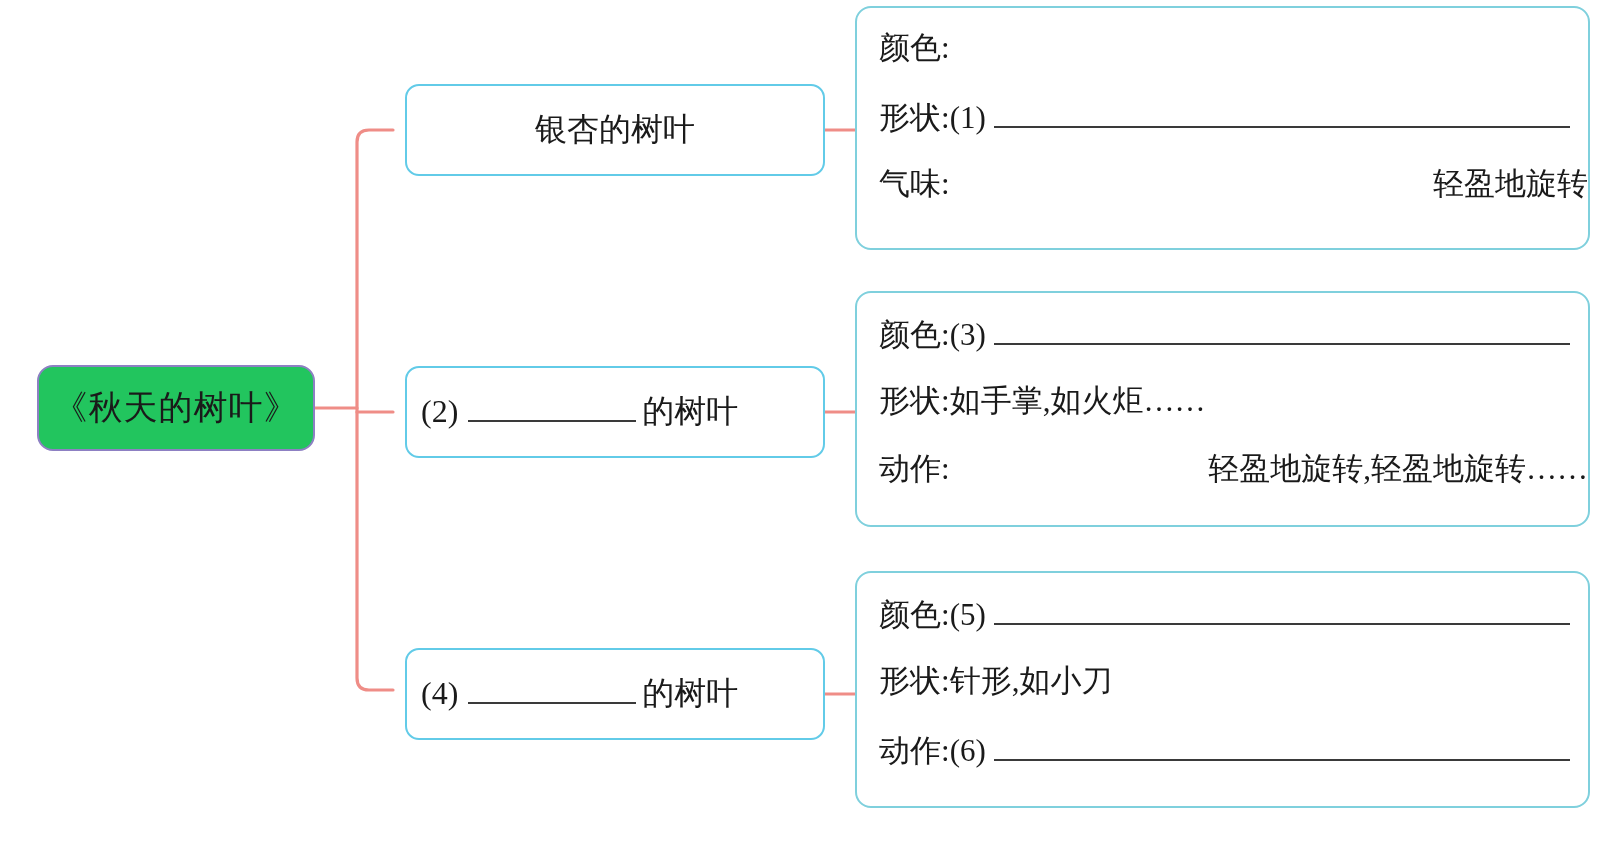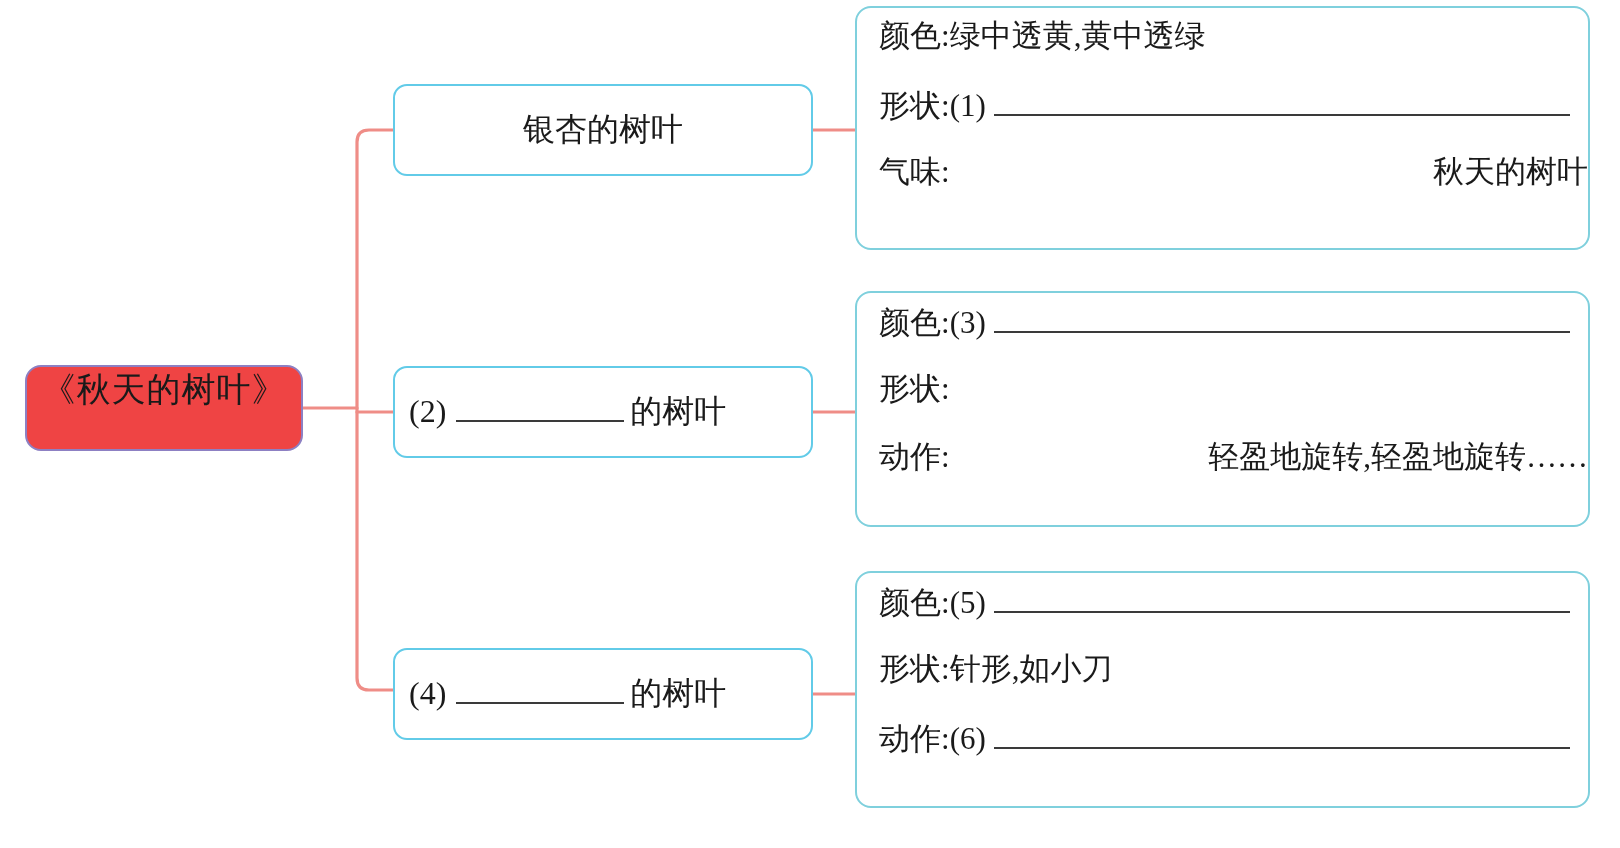--- a/index.html
+++ b/index.html
@@ -33,31 +33,33 @@
     height: 848px;
     pointer-events: none;
   }
 
   
   .node {
     position: absolute;
     box-sizing: border-box;
     border-radius: 14px;
     background: #ffffff;
+    margin-left: 12px;
   }
 
   .root-node {
     left: 25px;
     top: 365px;
     width: 278px;
     height: 86px;
     border: 2.5px solid #8d80c3;
-    background: #ef4444;
+    background: #22c55e;
     border-radius: 16px;
     display: flex;
+    align-items: center;
     justify-content: center;
   }
   .root-label {
     font-size: 34px;
     letter-spacing: 1px;
     white-space: nowrap;
   }
 
   .branch-node {
     left: 393px;
@@ -99,21 +101,21 @@
 
   
   .panel {
     position: absolute;
     left: 855px;
     width: 735px;
     border: 2.5px solid #7fd0dd;
     border-radius: 16px;
     background: #ffffff;
     box-sizing: border-box;
-    padding: 12px 0 16px 22px;
+    padding: 24px 0 16px 22px;
   }
   .panel-1 { top: 6px;   height: 244px; }
   .panel-2 { top: 291px; height: 236px; }
   .panel-3 { top: 571px; height: 237px; }
 
   .panel-line {
     display: flex;
     align-items: baseline;
     font-size: 31px;
     line-height: 1;
@@ -176,41 +178,41 @@
     <div class="branch-inner">
       <span class="branch-num">(4)</span>
       <span class="blank-inline blank-branch"></span>
       <span class="branch-tail">的树叶</span>
     </div>
   </div>
 
   <div class="panel panel-1">
     <div class="panel-line">
       <span class="panel-key">颜色:</span>
-      <span class="panel-val">绿中透黄,黄中透绿</span>
     </div>
     <div class="panel-line">
       <span class="panel-key">形状:</span>
       <span class="panel-val">(1)</span>
       <span class="blank-panel"></span>
     </div>
     <div class="panel-line">
       <span class="panel-key">气味:</span>
-      <span class="panel-val">秋天的树叶</span>
+      <span class="panel-val">轻盈地旋转</span>
     </div>
   </div>
 
   <div class="panel panel-2">
     <div class="panel-line">
       <span class="panel-key">颜色:</span>
       <span class="panel-val">(3)</span>
       <span class="blank-panel"></span>
     </div>
     <div class="panel-line">
       <span class="panel-key">形状:</span>
+      <span class="panel-val">如手掌,如火炬……</span>
     </div>
     <div class="panel-line">
       <span class="panel-key">动作:</span>
       <span class="panel-val">轻盈地旋转,轻盈地旋转……</span>
     </div>
   </div>
 
   <div class="panel panel-3">
     <div class="panel-line">
       <span class="panel-key">颜色:</span>

